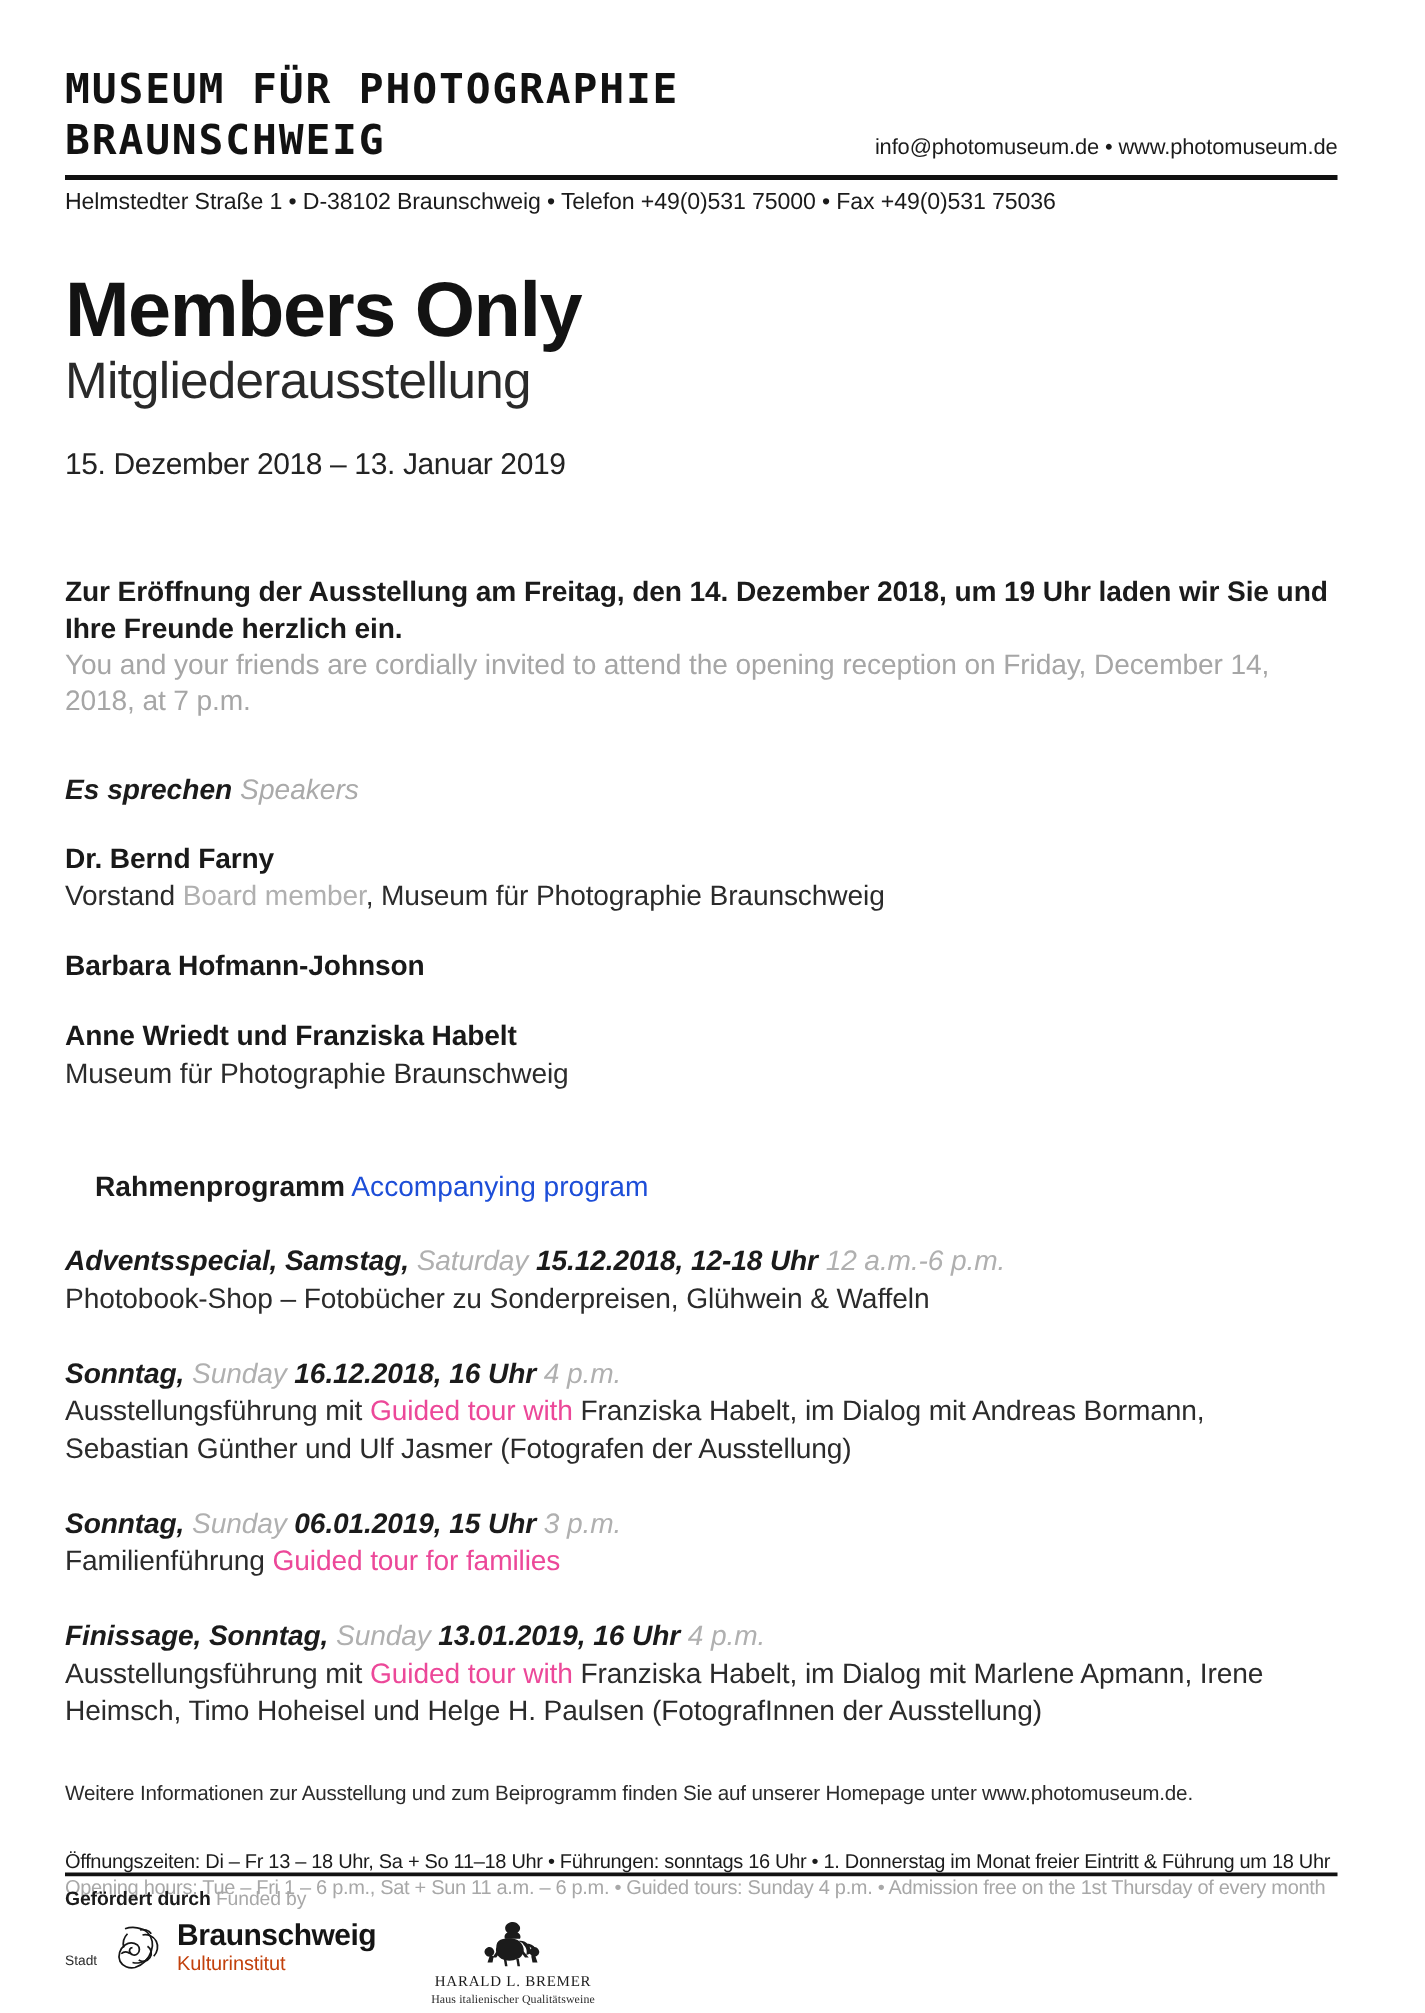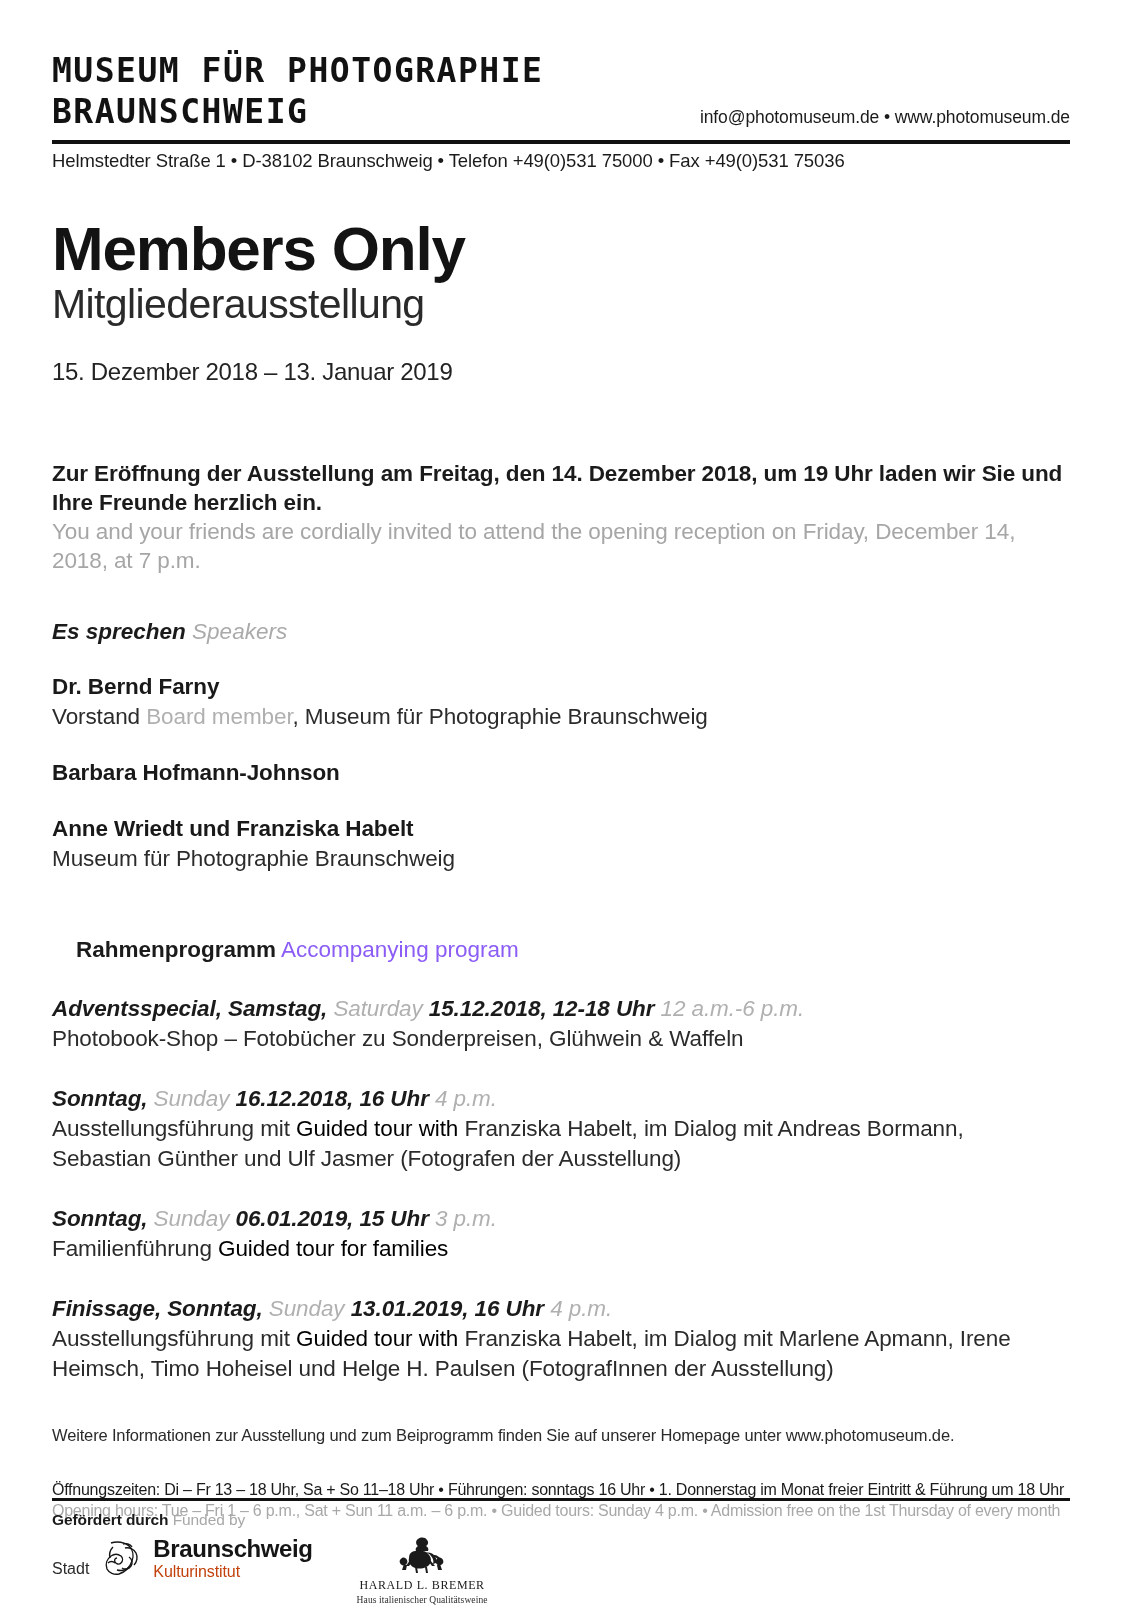--- a/index.html
+++ b/index.html
@@ -129,33 +129,33 @@
   .speaker .name { font-weight: bold; color: #191919; }
   .speaker .role { color: #2b2b2b; }
   .speaker .role .en { color: #b0b0b0; }
 
   .program-head {
     font-size: 22.5px;
     line-height: 28px;
     margin-top: 62px;
   }
   .program-head .de { font-weight: bold; margin-left: 24px; }
-  .program-head .en { color: #8b5cf6; }
+  .program-head .en { color: #1d4ed8; }
 
   .event {
     margin-top: 30px;
     font-size: 22.5px;
     line-height: 30px;
     letter-spacing: -0.1px;
   }
   .event .ev-title { color: #1b1b1b; font-style: italic; }
   .event .ev-title .b { font-weight: bold; }
   .event .ev-title .g { color: #b0b0b0; font-weight: normal; }
   .event .ev-desc { color: #2b2b2b; }
-  .event .ev-desc .g { color: #000000; }
+  .event .ev-desc .g { color: #ec4899; }
 
   .more-info {
     margin-top: 40px;
     font-size: 16.5px;
     line-height: 22px;
     color: #2b2b2b;
     letter-spacing: -0.15px;
   }
 
   .hours {
@@ -195,21 +195,21 @@
   .logo-row {
     display: flex;
     align-items: flex-start;
     margin-top: 6px;
   }
   .bs-logo {
     display: flex;
     align-items: center;
   }
   .bs-stadt {
-    font-size: 16px;
+    font-size: 11px;
     color: #2b2b2b;
     margin-right: 12px;
     padding-top: 20px;
   }
   .bs-lion {
     width: 44px;
     height: 44px;
     margin-right: 8px;
     flex: 0 0 auto;
   }

